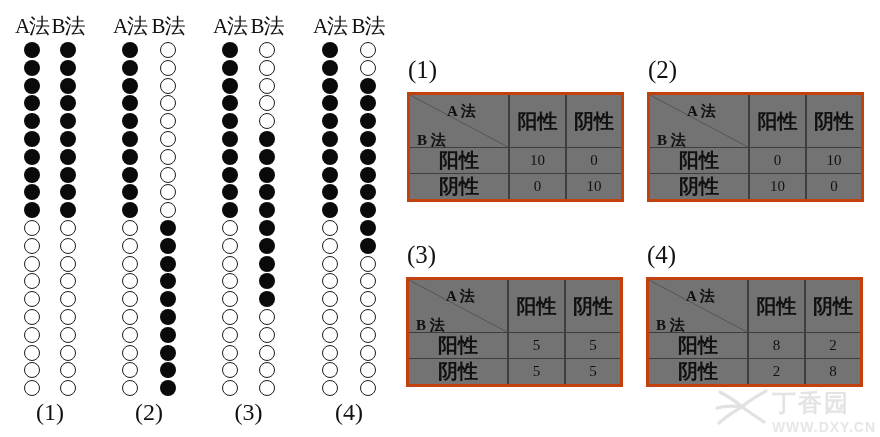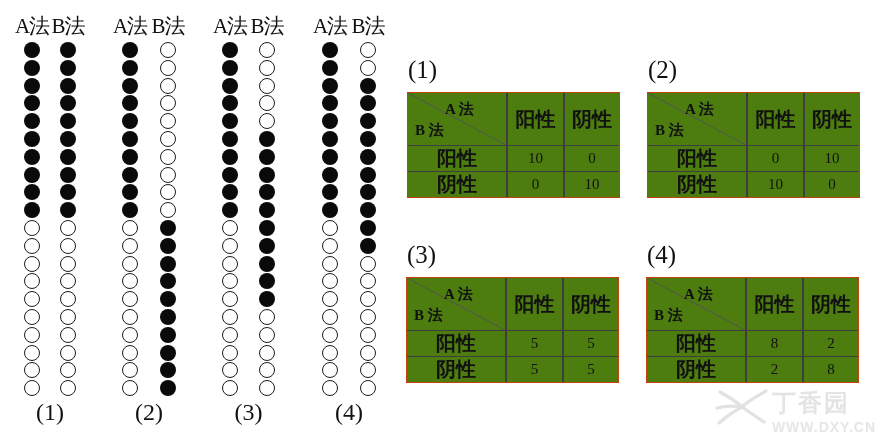--- a/index.html
+++ b/index.html
@@ -26,34 +26,34 @@
     position: absolute; top: 399px; width: 64px;
     text-align: center; font-size: 24px;
   }
 
   
   .table-label { position: absolute; font-size: 25px; }
   .ctable {
     position: absolute; display: grid;
     grid-template-columns: 98px 57px 56px;
     grid-template-rows: 52px 26px 26px;
-    border: 1px solid #c2410c;
-    background: #4d7c0f;
+    border: 3px solid #c2410c;
+    background: #737373;
   }
   .cell {
     display: flex; align-items: center; justify-content: center;
     font-size: 15px; border-left: 2px solid #3e3e3e; border-top: 1px solid #3e3e3e;
   }
   .cell.no-l { border-left: none; }
   .cell.no-t { border-top: none; }
   .cell.head { font-weight: bold; font-size: 20px; }
   .diag-cell { position: relative; }
   .diag-cell svg { position: absolute; inset: 0; width: 100%; height: 100%; }
   .diag-a { position: absolute; left: 37px; top: 7px;  font-weight: bold; font-size: 15px; }
-  .diag-b { position: absolute; left: 7px;  top: 28px; font-weight: bold; font-size: 15px; }
+  .diag-b { position: absolute; left: 7px;  top: 36px; font-weight: bold; font-size: 15px; }
 
   
   .watermark {
     position: absolute; right: 4px; bottom: 2px;
     display: flex; align-items: flex-start; 
     pointer-events: none;
   }
   .wm-text { display: flex; flex-direction: column; }
   .wm-name { font-size: 24px; font-weight: bold; color: #e4e4e4; letter-spacing: 2px; }
   .wm-url  { font-size: 14px; font-weight: bold; color: #e6e6e6; letter-spacing: 1px; font-family: "Liberation Sans", sans-serif; }

